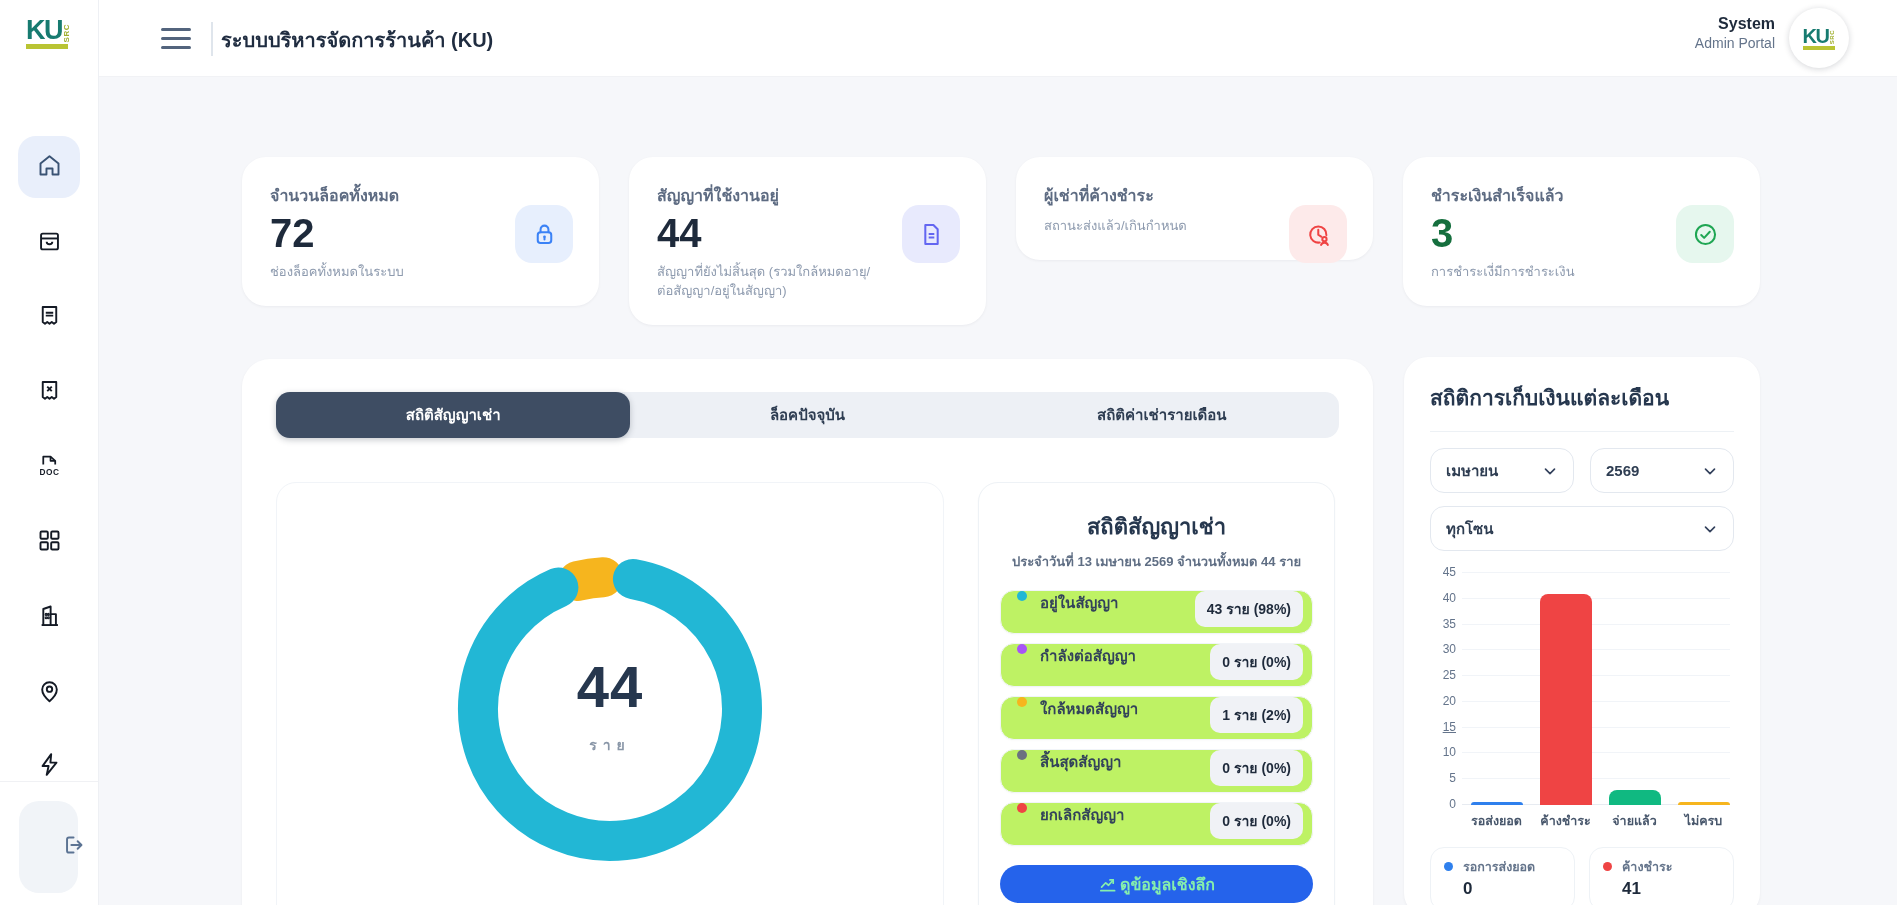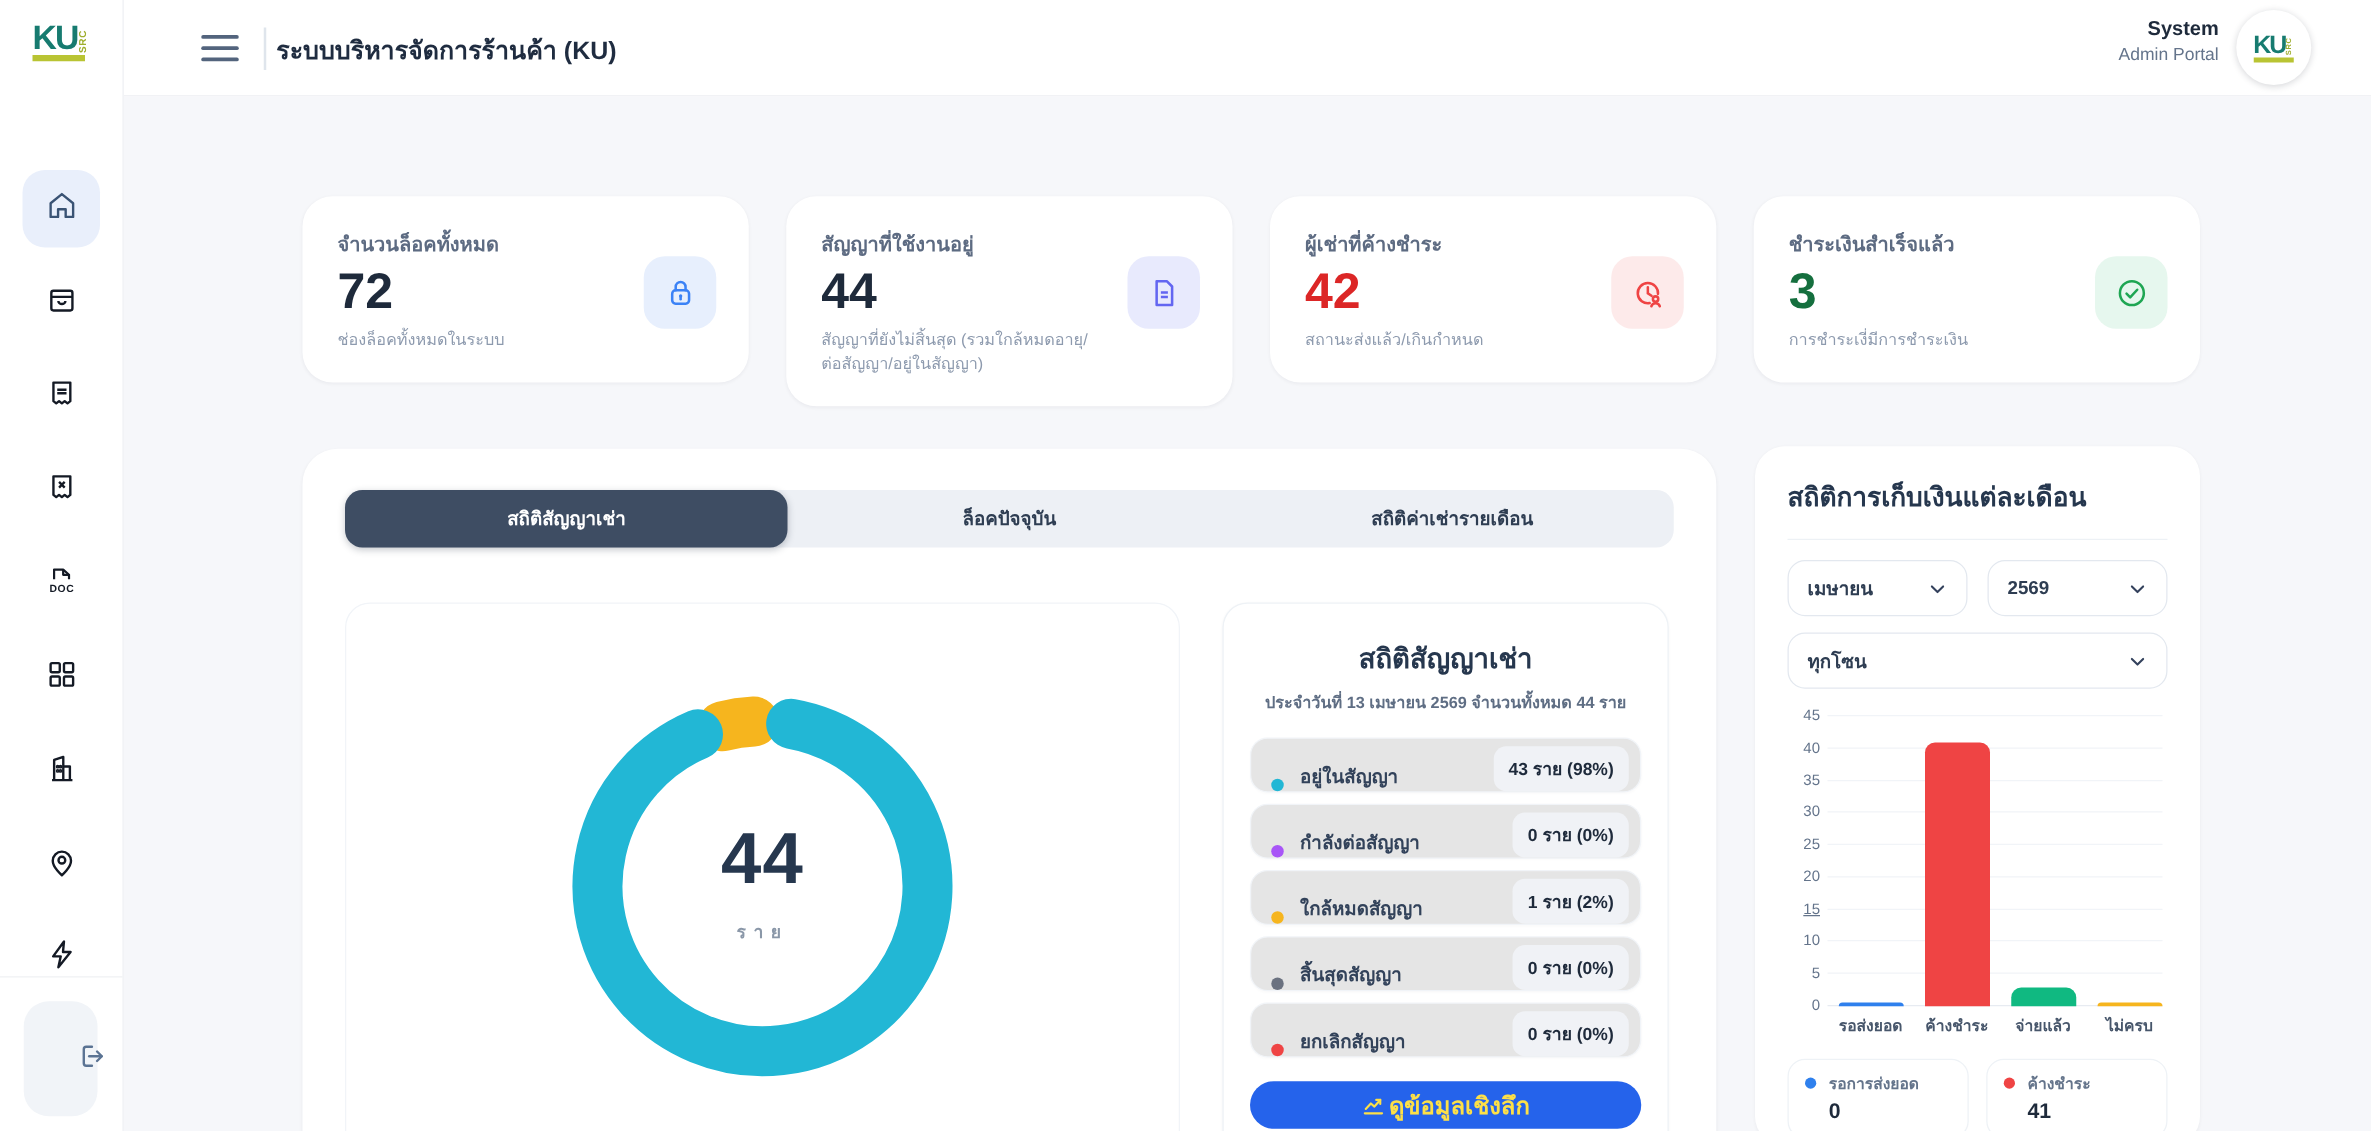--- a/index.html
+++ b/index.html
@@ -53,25 +53,25 @@
   .donut-card { position:absolute; left:34px; top:123px; width:668px; height:470px; background:#fff; border:1px solid #f1f4f8; border-radius:20px; }
   .donut-wrap { position:absolute; left:50%; top:54px; transform:translateX(-50%); width:344px; height:344px; }
   .donut-center { position:absolute; left:0; right:0; top:50%; transform:translateY(-54%); text-align:center; }
   .donut-num { font-size:58px; font-weight:800; color:#26374e; letter-spacing:1px; }
   .donut-unit { font-size:14px; font-weight:700; color:#8a97a8; letter-spacing:6px; margin-top:14px; }
 
   .stats-card { position:absolute; left:736px; top:123px; width:357px; height:470px; background:#fff; border:1px solid #eef2f6; border-radius:20px; box-shadow:0 1px 2px rgba(16,24,40,.04); padding:26px 21px; }
   .stats-title { text-align:center; font-size:22px; font-weight:800; color:#26374e; }
   .stats-sub { text-align:center; font-size:13px; font-weight:600; color:#5f6e84; margin-top:7px; }
   .legend-list { margin-top:18px; }
-  .legend-row { height:44px; border:1px solid #f1f4f8; border-radius:14px; display:flex; align-items:flex-end; padding:0 9px 0 16px; margin-top:9px; box-shadow:0 1px 2px rgba(16,24,40,.02); background:#e5e5e5; }
+  .legend-row { height:44px; border:1px solid #f1f4f8; border-radius:14px; display:flex; align-items:flex-start; padding:0 9px 0 16px; margin-top:9px; box-shadow:0 1px 2px rgba(16,24,40,.02); background:#bef264; }
   .legend-dot { width:10px; height:10px; border-radius:50%; margin-right:13px; flex:none; }
   .legend-label { font-size:15px; font-weight:700; color:#32425a; }
   .legend-badge { margin-left:auto; background:#f0f2f6; border-radius:10px; padding:7px 12px; font-size:14px; font-weight:800; color:#1e2a3b; }
-  .insight-btn { position:absolute; left:21px; right:21px; top:382px; height:38px; background:#2563eb; border:none; border-radius:19px; color:#fde047; font-family:inherit; font-size:19px; font-weight:700; display:flex; align-items:center; justify-content:center; gap:3px; cursor:pointer; }
+  .insight-btn { position:absolute; left:21px; right:21px; top:382px; height:38px; background:#2563eb; border:none; border-radius:19px; color:#86efac; font-family:inherit; font-size:16px; font-weight:700; display:flex; align-items:center; justify-content:center; gap:3px; cursor:pointer; }
 
   
   .collect-panel { position:absolute; left:1404px; top:357px; width:356px; height:560px; background:#fff; border-radius:24px; box-shadow:0 1px 3px rgba(16,24,40,.05); padding:24px 26px; }
   .collect-title { font-size:21px; font-weight:800; color:#26374e; }
   .collect-div { border-top:1px solid #edf1f5; margin-top:17px; }
   .select-row { display:flex; gap:16px; margin-top:16px; }
   .select { flex:1; height:45px; border:1px solid #e3e8ef; border-radius:14px; display:flex; align-items:center; padding:0 14px 0 15px; font-size:15px; font-weight:700; color:#2e3d52; cursor:pointer; background:#fff; }
   .select svg { margin-left:auto; width:18px; height:18px; color:#33415c; }
   .select.full { margin-top:13px; }
 
@@ -216,21 +216,20 @@
     <div class="stat-sub">สัญญาที่ยังไม่สิ้นสุด (รวมใกล้หมดอายุ/ต่อสัญญา/อยู่ในสัญญา)</div>
     <div class="stat-icon" style="background: rgb(232, 234, 253); color: rgb(99, 102, 241);">
         <svg viewBox="0 0 24 24" fill="none" stroke="currentColor" stroke-width="1.8" stroke-linejoin="round">
           <path d="M6.5 3.5h7.2l3.8 3.8v13.2H6.5Z"></path>
           <path d="M9.5 11.5h5M9.5 14.7h5"></path>
         </svg>
       </div>
   </div>
   <div class="stat-card">
     <div class="stat-title">ผู้เช่าที่ค้างชำระ</div>
-    <div class="stat-value" style="color: rgb(220, 38, 38);">42</div>
     <div class="stat-sub">สถานะส่งแล้ว/เกินกำหนด</div>
     <div class="stat-icon" style="background: rgb(253, 234, 234); color: rgb(239, 68, 68);">
         <svg viewBox="0 0 24 24" fill="none" stroke="currentColor" stroke-width="1.8" stroke-linecap="round">
           <path d="M19 12.6a7.2 7.2 0 1 0-5.9 6.5"></path>
           <path d="M11.8 7.8v4.4l2.6 1.7"></path>
           <circle cx="17.3" cy="16.2" r="1.9"></circle>
           <path d="M14.3 21.3a3.2 3.2 0 0 1 6 0"></path>
         </svg>
       </div>
   </div>

